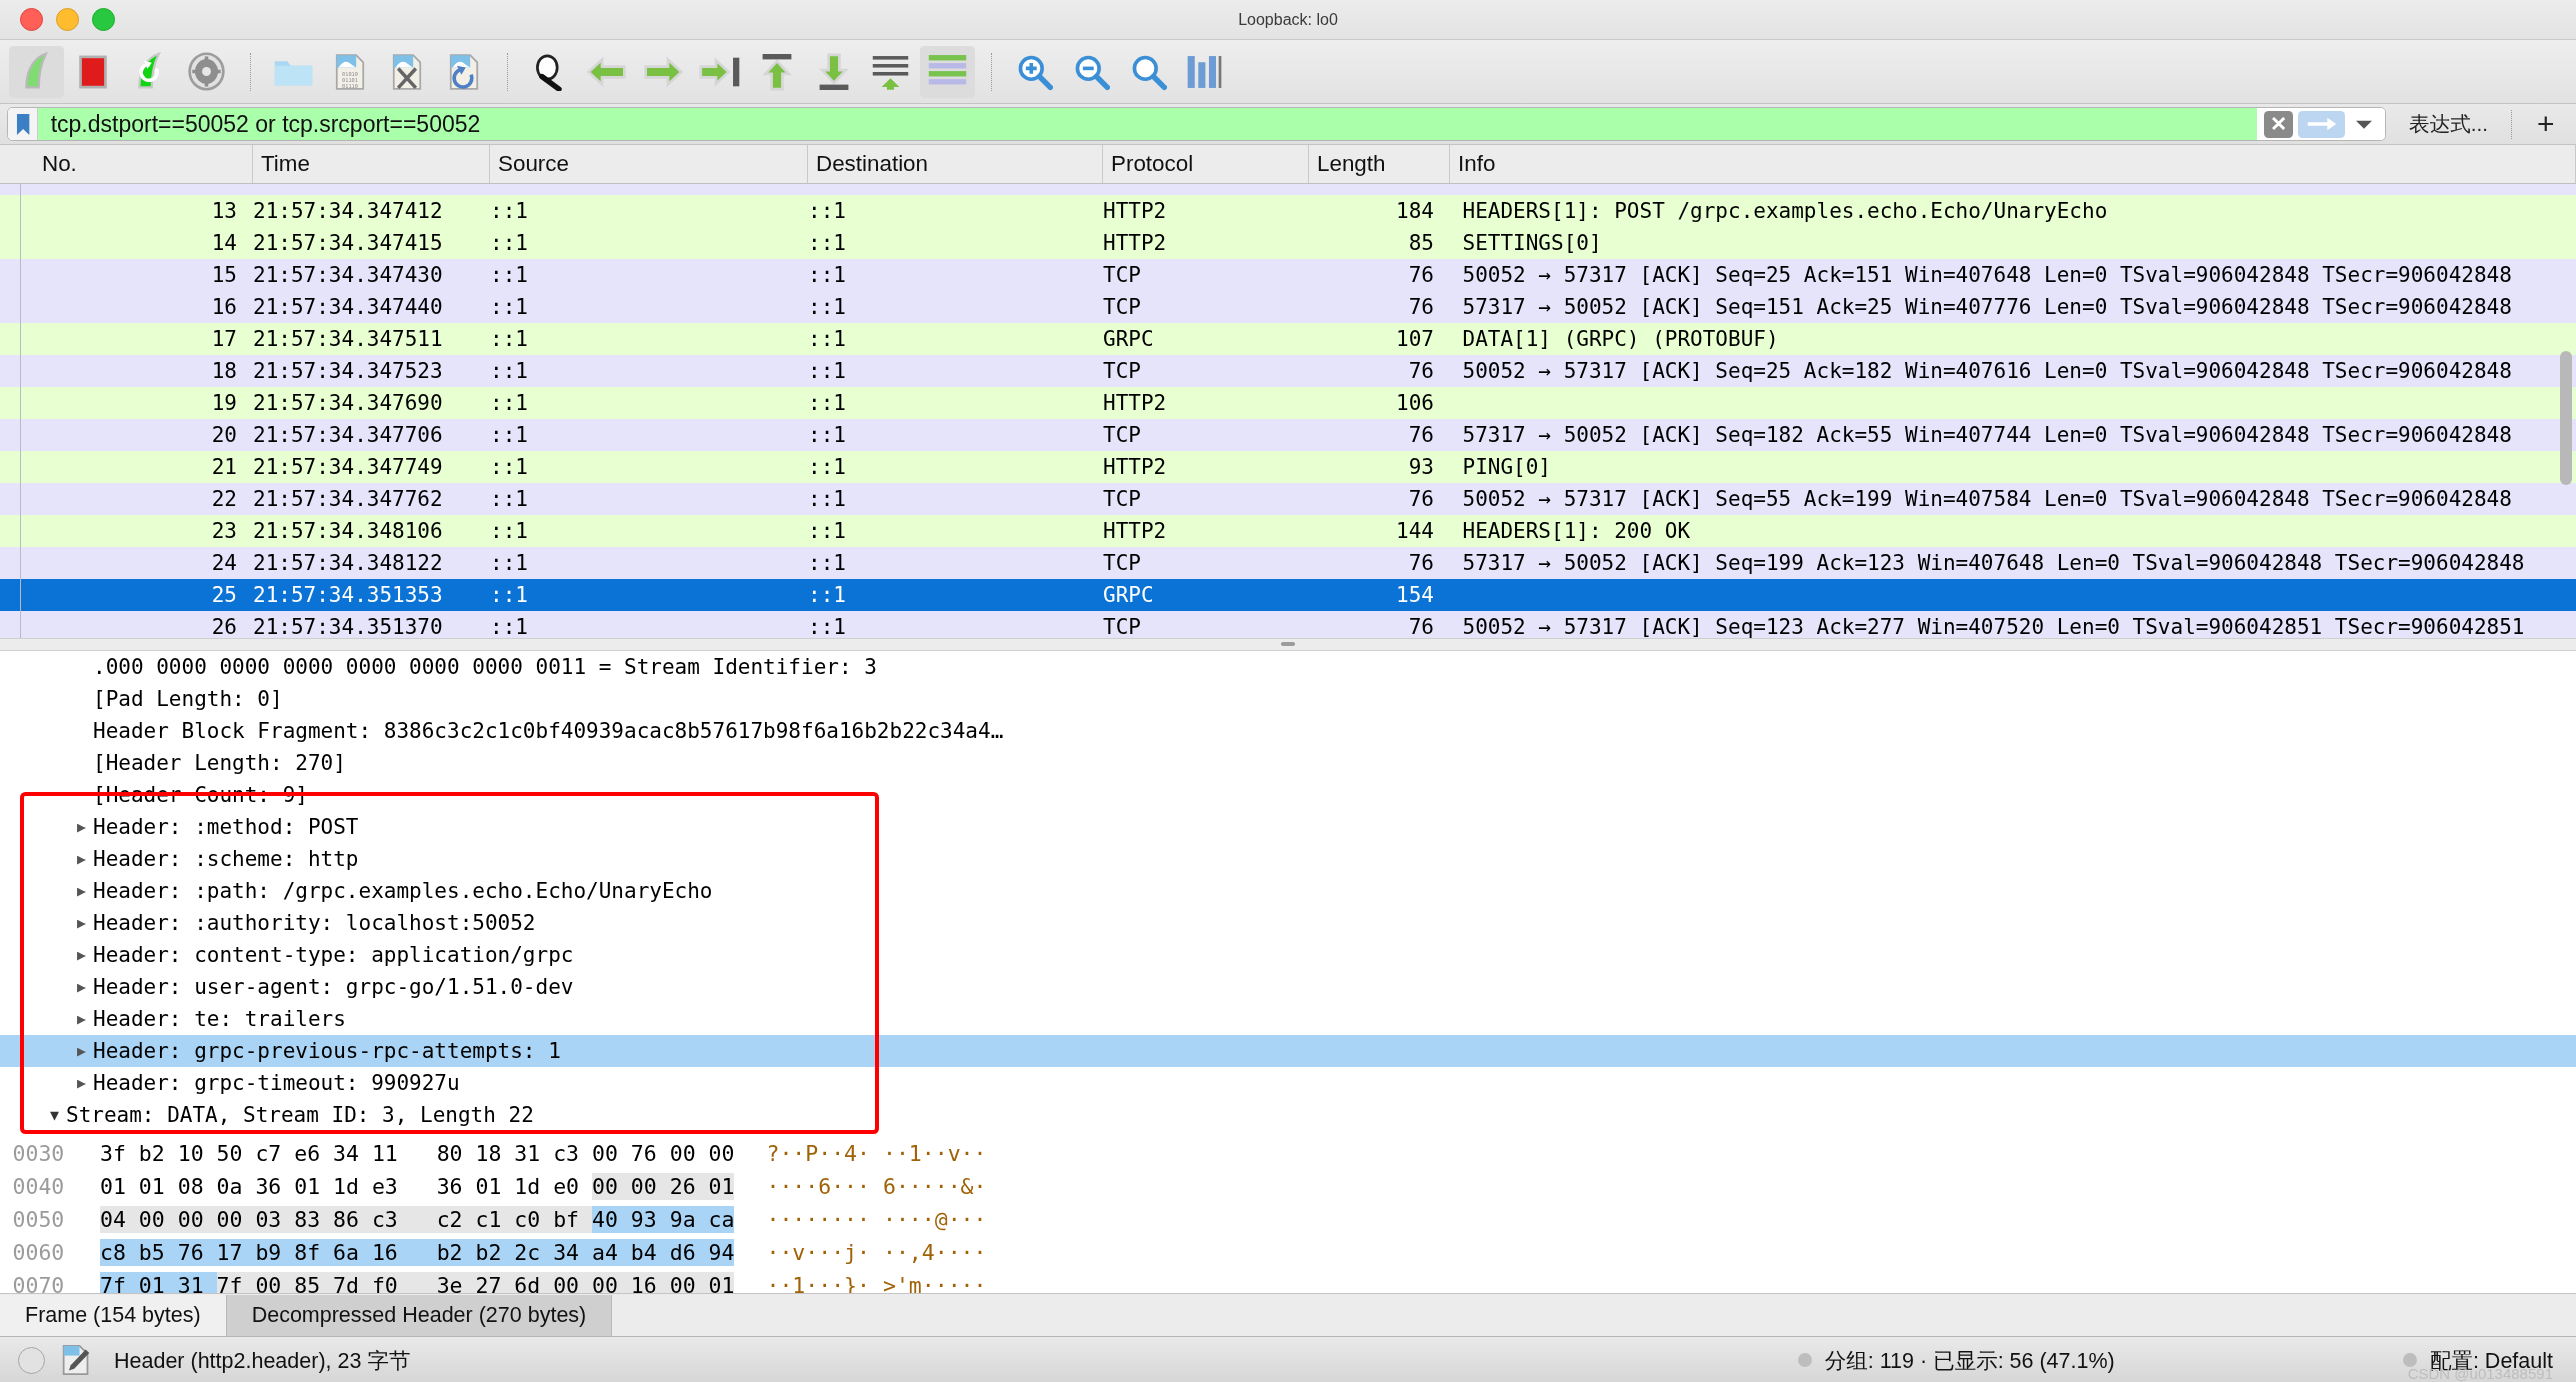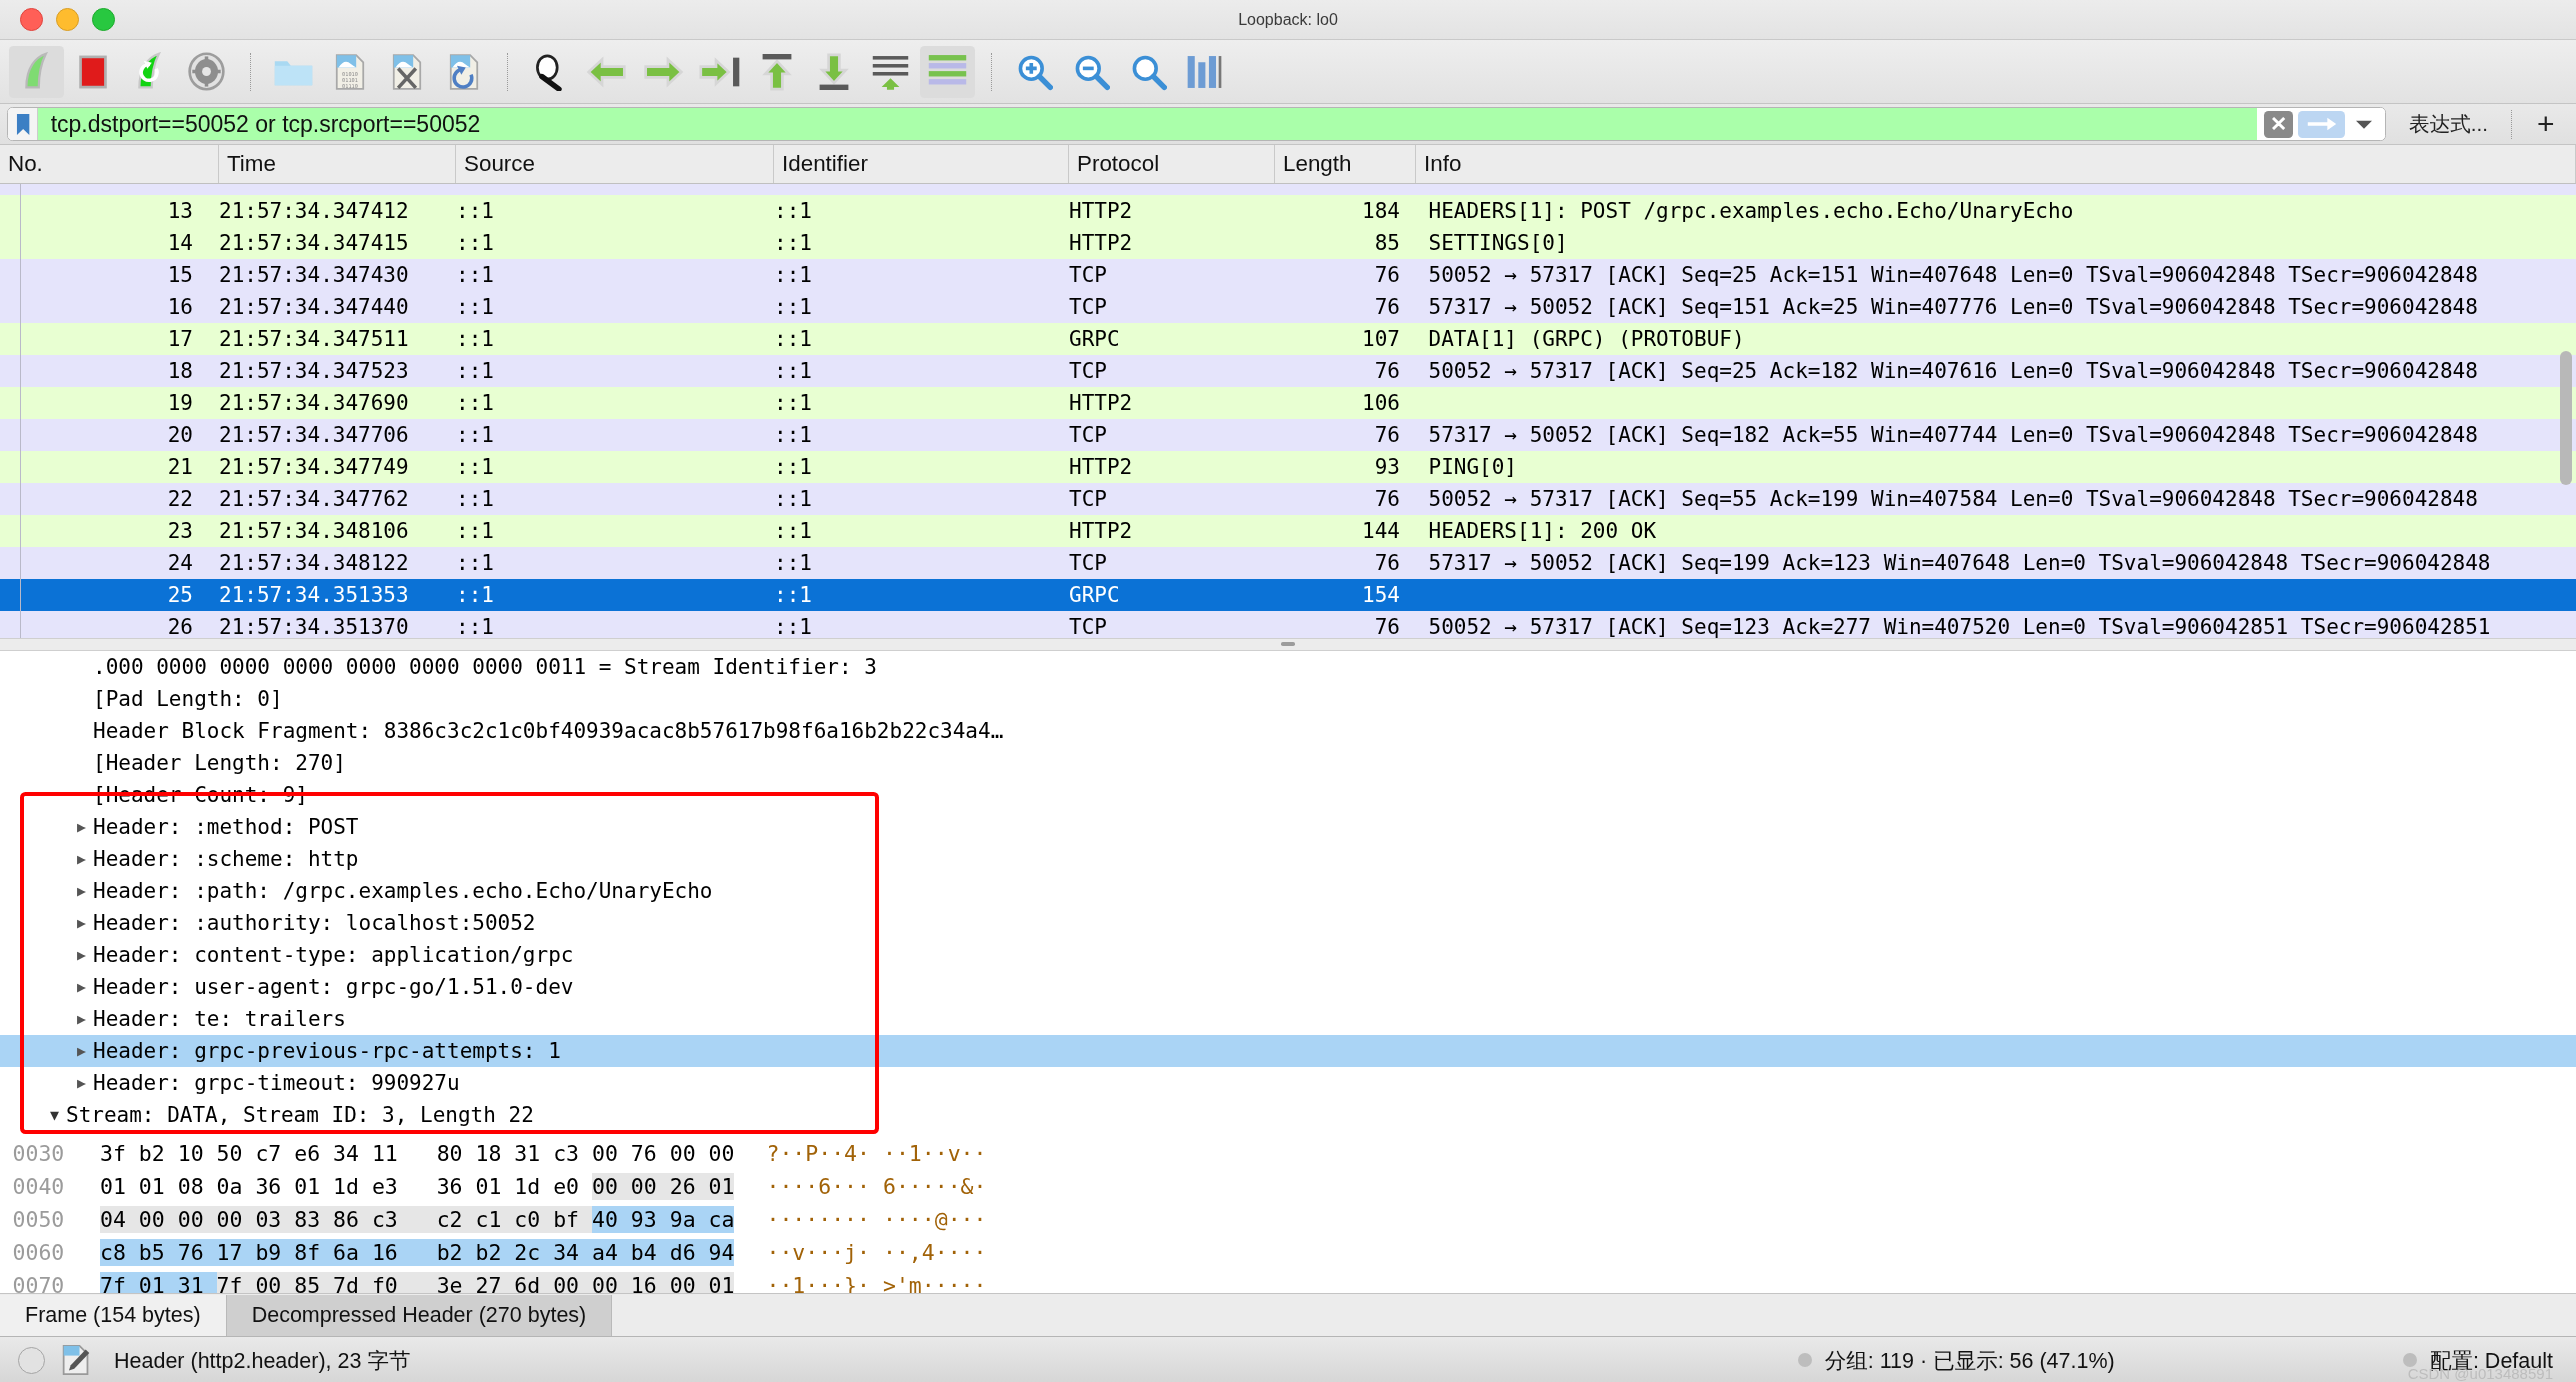--- a/index.html
+++ b/index.html
@@ -138,21 +138,21 @@
   .prow {
     display: flex; height: 32px; align-items: center;
     font-family: "DejaVu Sans Mono", monospace;
     font-size: 21px; color: #000;
     white-space: nowrap;
   }
   .prow.green { background: #e8ffd2; }
   .prow.purple { background: #e5e4fb; }
   .prow.sel { background: #0b72d6; color: #fff; }
   .prow > div { overflow: hidden; }
-  .c-no   { width: 219px; text-align: right; padding-right: 26px; }
+  .c-no   { width: 219px; text-align: right; padding-right: 16px; margin-left: 34px; }
   .c-time { width: 237px; }
   .c-src  { width: 318px; }
   .c-dst  { width: 295px; }
   .c-proto{ width: 206px; }
   .c-len  { width: 141px; text-align: right; padding-right: 16px; }
   .c-info { flex: 1 1 auto; padding-left: 12.5px; }
   .gutter-line {
     position: absolute; left: 19.7px; top: 0; bottom: 0;
     width: 0.9px; background: #b9b9c9;
   }
@@ -468,21 +468,21 @@
     <div class="expr-label">表达式...</div>
     <div class="fb-sep"></div>
     <div class="plus">+</div>
   </div>
 
   <div class="packet-pane">
     <div class="col-header">
       <div class="c-no">No.</div>
       <div class="c-time">Time</div>
       <div class="c-src">Source</div>
-      <div class="c-dst">Identifier</div>
+      <div class="c-dst">Destination</div>
       <div class="c-proto">Protocol</div>
       <div class="c-len" style="text-align:left;padding-left:8px;">Length</div>
       <div class="c-info">Info</div>
     </div>
     <div class="plist" id="plist" style="padding-top: 10.7px;">
         <div style="position: absolute; left: 0px; right: 0px; top: 0px; height: 10.7px; background: rgb(229, 228, 251);"></div>
       <div class="gutter-line"></div>
     <div class="prow green">
           <div class="c-no">13</div>
           <div class="c-time">21:57:34.347412</div>

